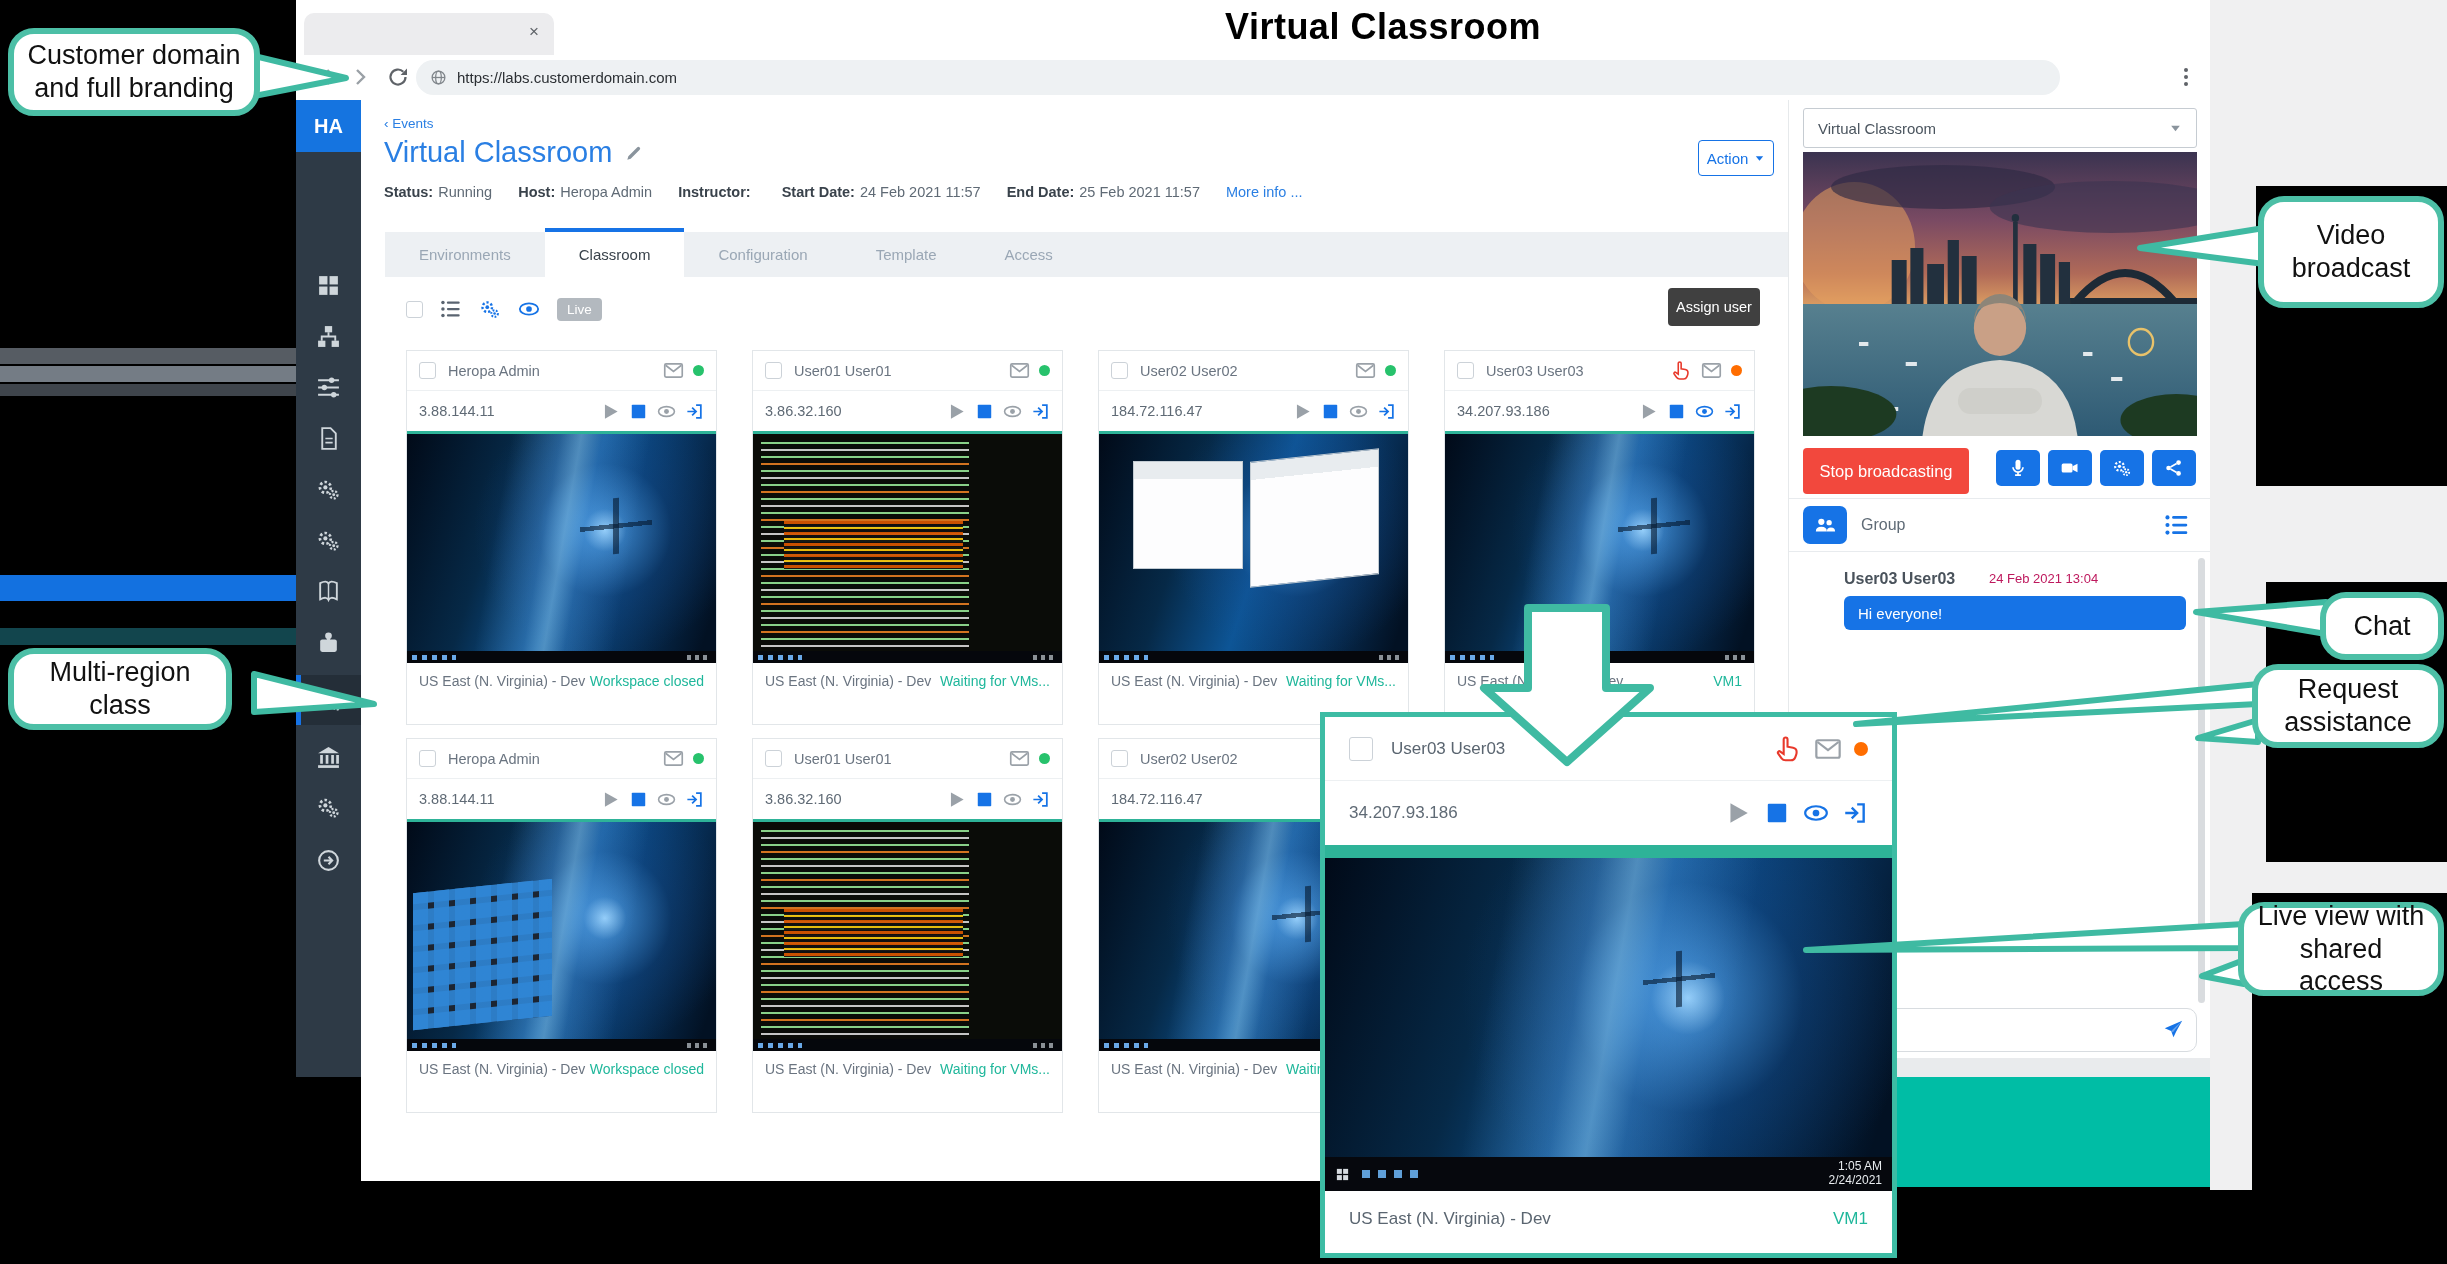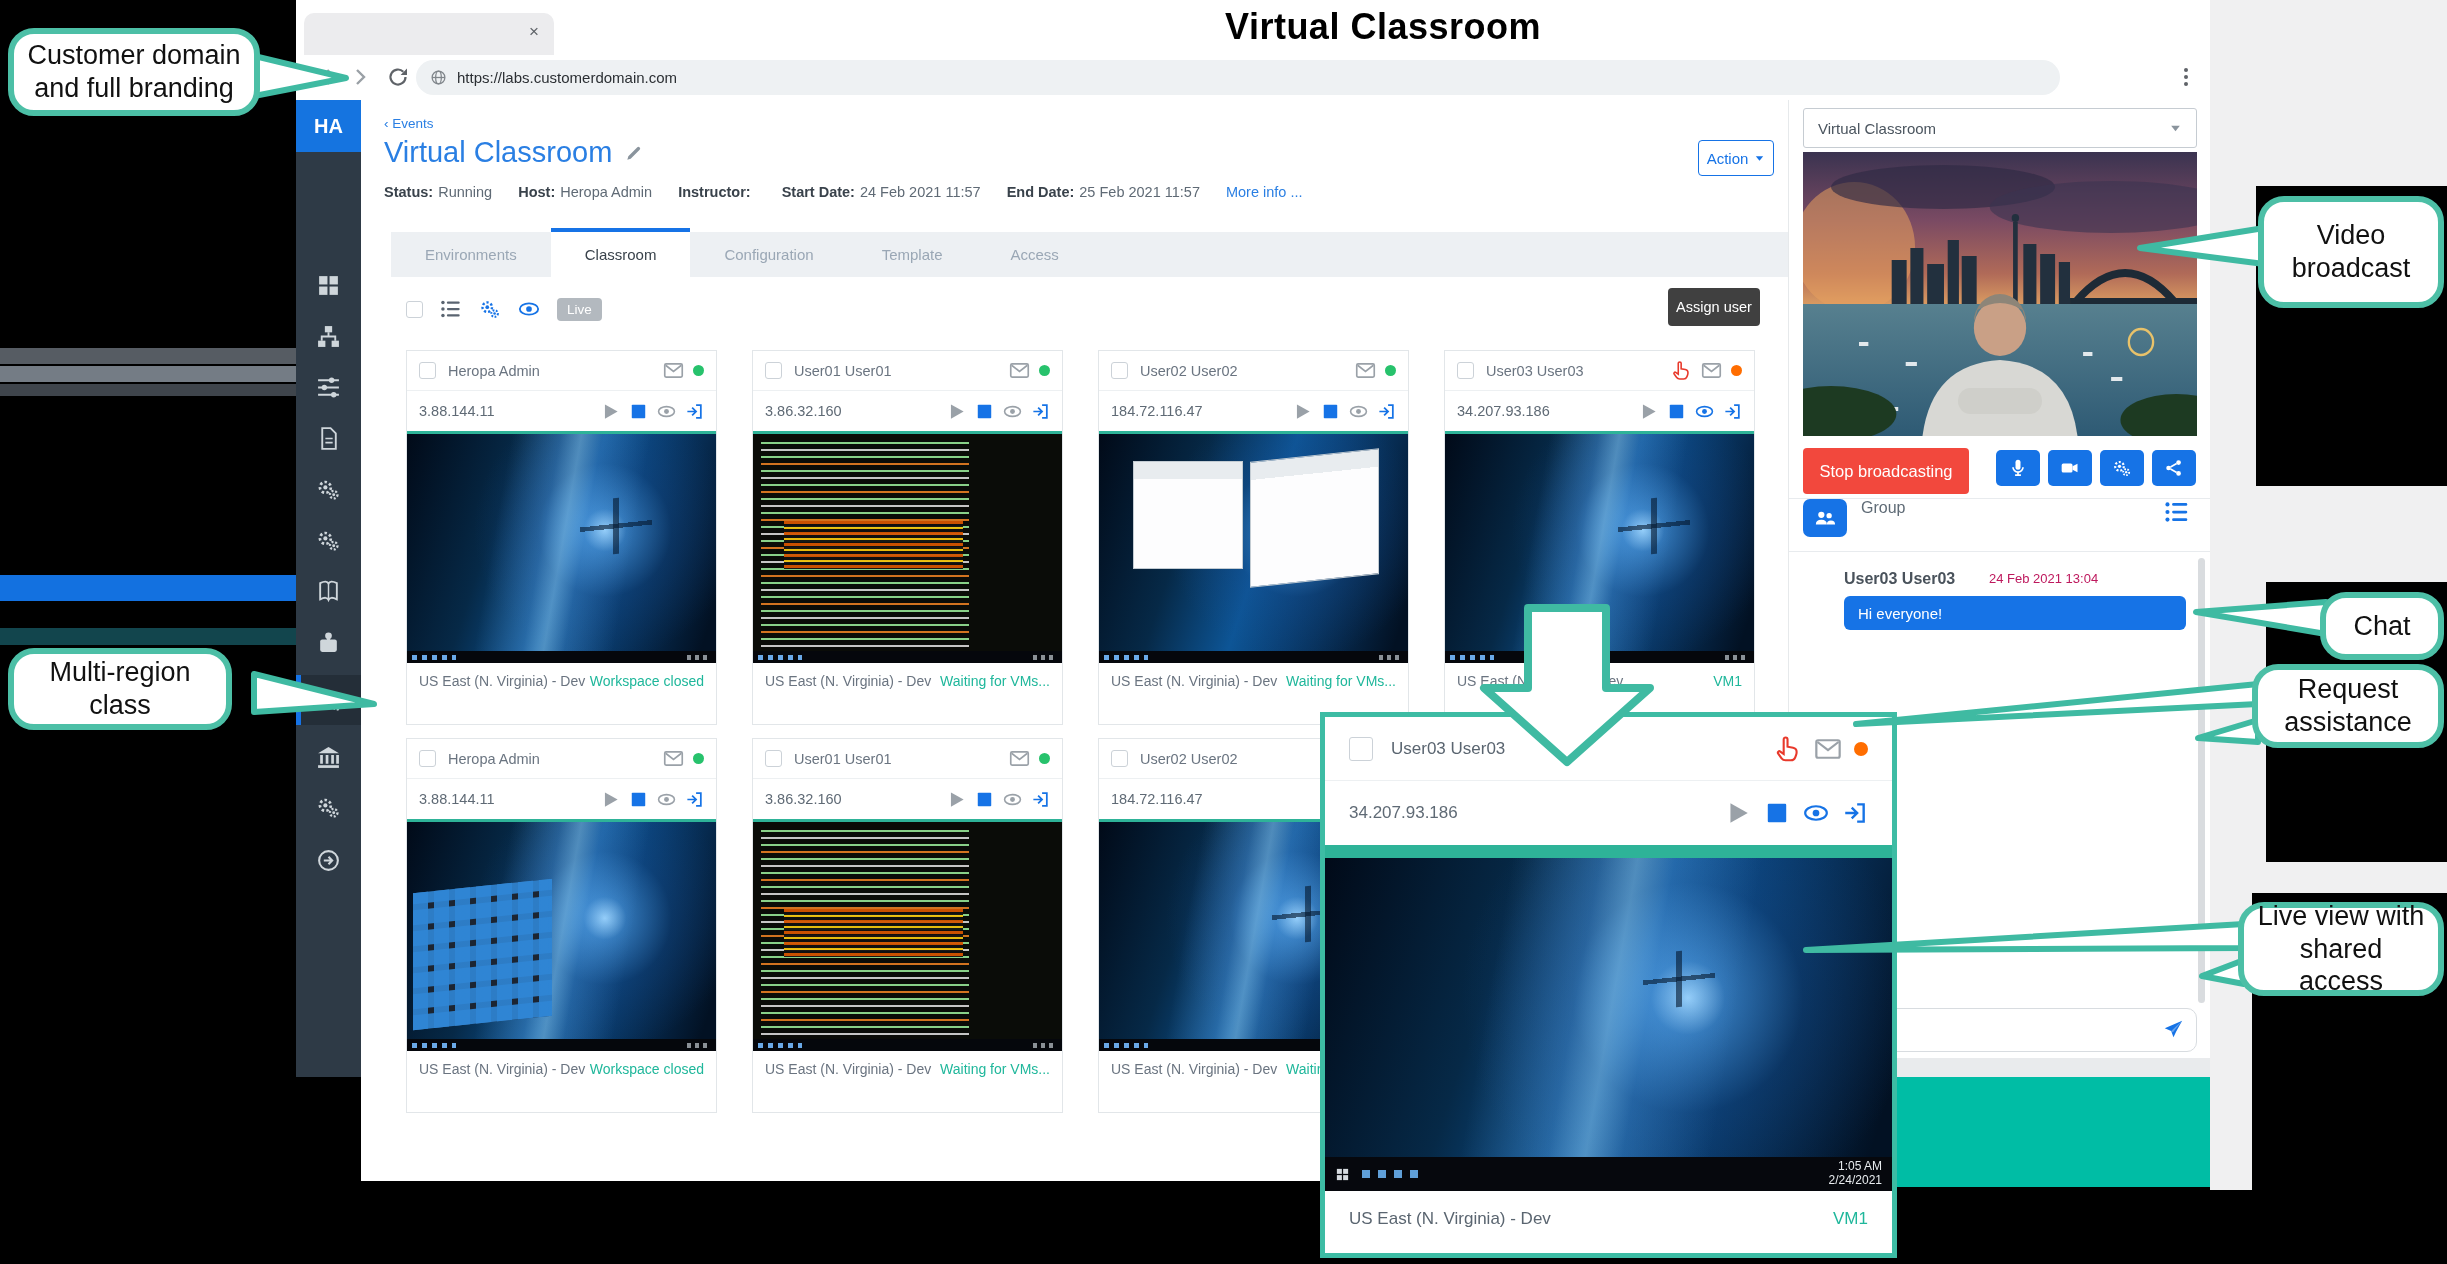--- a/index.html
+++ b/index.html
@@ -48,21 +48,21 @@
   .page { left:361px; top:100px; width:1427px; height:1081px; background:#fff; z-index:10; }
   .crumb { position:absolute; left:23px; top:16px; font-size:13.5px; color:#2a7fe3; cursor:pointer; }
   .ptitle { position:absolute; left:23px; top:36px; font-size:29px; color:#2a7fe3; display:flex; align-items:center; gap:12px; }
   .ptitle .ic { width:20px; height:20px; color:#8a949d; }
   .actionbtn { position:absolute; right:14px; top:40px; width:76px; height:36px; border:1px solid #1673e6; border-radius:4px; color:#1673e6; font-size:15px; display:flex; align-items:center; justify-content:center; gap:6px; background:#fff; cursor:pointer; }
   .actionbtn .ic { width:11px; height:11px; }
   .statusrow { position:absolute; left:23px; top:84px; display:flex; gap:26px; font-size:14.5px; color:#5f6a75; white-space:nowrap; align-items:baseline; }
   .statusrow b { color:#39424b; font-weight:bold; margin-right:5px; }
   .moreinfo { color:#2a7fe3; cursor:pointer; }
 
-  .tabbar { position:absolute; left:30px; top:132px; right:0; height:45px; background:#edf0f3; display:flex; align-items:stretch; }
+  .tabbar { position:absolute; left:24px; top:132px; right:0; height:45px; background:#edf0f3; display:flex; align-items:stretch; }
   .tab-item { padding:0 34px; display:flex; align-items:center; font-size:15px; color:#9aa7b5; cursor:pointer; }
   .tab-item.active { background:#fff; color:#39424b; border-top:4px solid #1673e6; margin-top:-4px; }
 
   .toolbar { position:absolute; left:45px; top:192px; height:34px; display:flex; align-items:center; gap:17px; }
   .cb { width:17px; height:17px; border:1px solid #ccd2d8; border-radius:3px; background:#fff; cursor:pointer; flex:0 0 auto; }
   .toolbar .ic { width:22px; height:22px; cursor:pointer; }
   .ic-dark { color:#5a6470; } .ic-blue { color:#1673e6; }
   .livebadge { background:#b3b9bf; color:#fff; font-size:13.5px; border-radius:4px; padding:4px 10px; }
   .assignbtn { position:absolute; left:1307px; top:188px; width:92px; height:38px; background:#404040; color:#fff; border:none; border-radius:4px; font-size:14.5px; cursor:pointer; font-family:inherit; }
 
@@ -120,21 +120,21 @@
   
   .rpanel { left:1788px; top:100px; width:422px; height:1087px; background:#fff; border-left:1px solid #e6e9eb; z-index:11; }
   .ddl { position:absolute; left:14px; top:8px; width:394px; height:40px; border:1px solid #c6ccd2; border-radius:3px; background:#fff; display:flex; align-items:center; padding:0 14px; font-size:15px; color:#4a545e; cursor:pointer; }
   .ddl .ic { width:13px; height:13px; margin-left:auto; color:#8a949d; }
   .video { position:absolute; left:14px; top:52px; width:394px; height:284px; }
   .stopbtn { position:absolute; left:14px; top:348px; width:166px; height:46px; background:#f2483d; color:#fff; border:none; border-radius:4px; font-size:16.5px; cursor:pointer; font-family:inherit; }
   .avbtns { position:absolute; right:14px; top:350px; display:flex; gap:8px; }
   .avbtn { width:44px; height:36px; background:#1673e6; border:none; border-radius:5px; color:#fff; display:flex; align-items:center; justify-content:center; cursor:pointer; }
   .avbtn .ic { width:20px; height:20px; }
   .hr1 { position:absolute; left:0; top:398px; width:100%; height:1px; background:#e8ebee; }
-  .grouprow { position:absolute; left:0; top:399px; width:100%; height:52px; display:flex; padding:0 20px 0 14px; }
+  .grouprow { position:absolute; left:0; top:399px; width:100%; height:52px; display:flex; align-items:center; padding:0 20px 0 14px; }
   .groupic { width:44px; height:38px; background:#1673e6; border-radius:7px; color:#fff; display:flex; align-items:center; justify-content:center; }
   .groupic .ic { width:22px; height:22px; }
   .grouplbl { margin-left:14px; font-size:16px; color:#5f6b76; }
   .listic { margin-left:auto; width:26px; height:26px; color:#1673e6; cursor:pointer; }
   .hr2 { position:absolute; left:0; top:451px; width:100%; height:1px; background:#e8ebee; }
   .msgname { position:absolute; left:55px; top:470px; font-size:16px; color:#49525b; font-weight:bold; }
   .msgtime { position:absolute; left:200px; top:471px; font-size:13px; color:#be185d; }
   .bubble { position:absolute; left:55px; top:496px; right:24px; height:34px; background:#1673e6; border-radius:6px; color:#fff; font-size:15px; display:flex; align-items:center; padding:0 14px; }
   .chatscroll { position:absolute; right:5px; top:458px; width:7px; height:445px; background:#d9dcdf; border-radius:4px; cursor:pointer; }
   .msginput { position:absolute; left:14px; top:908px; width:394px; height:44px; border:1px solid #d8dce0; border-radius:10px; padding:0 44px 0 16px; font-size:15px; color:#5f6a75; font-family:inherit; outline:none; }

